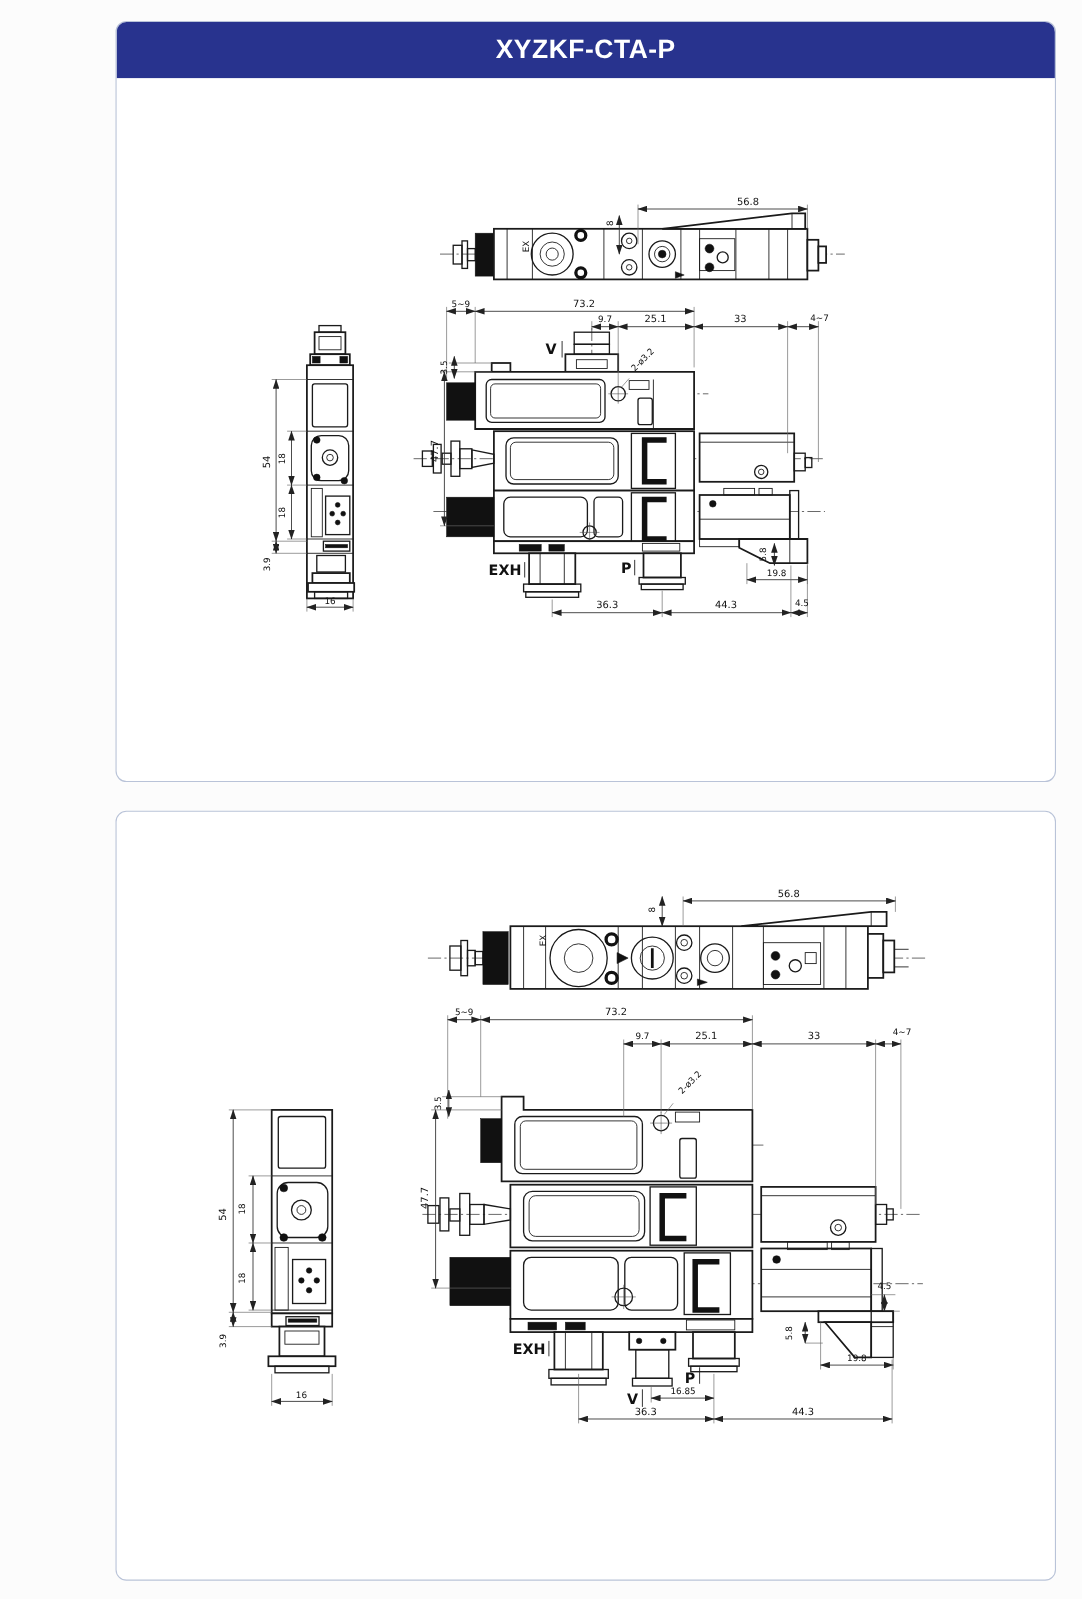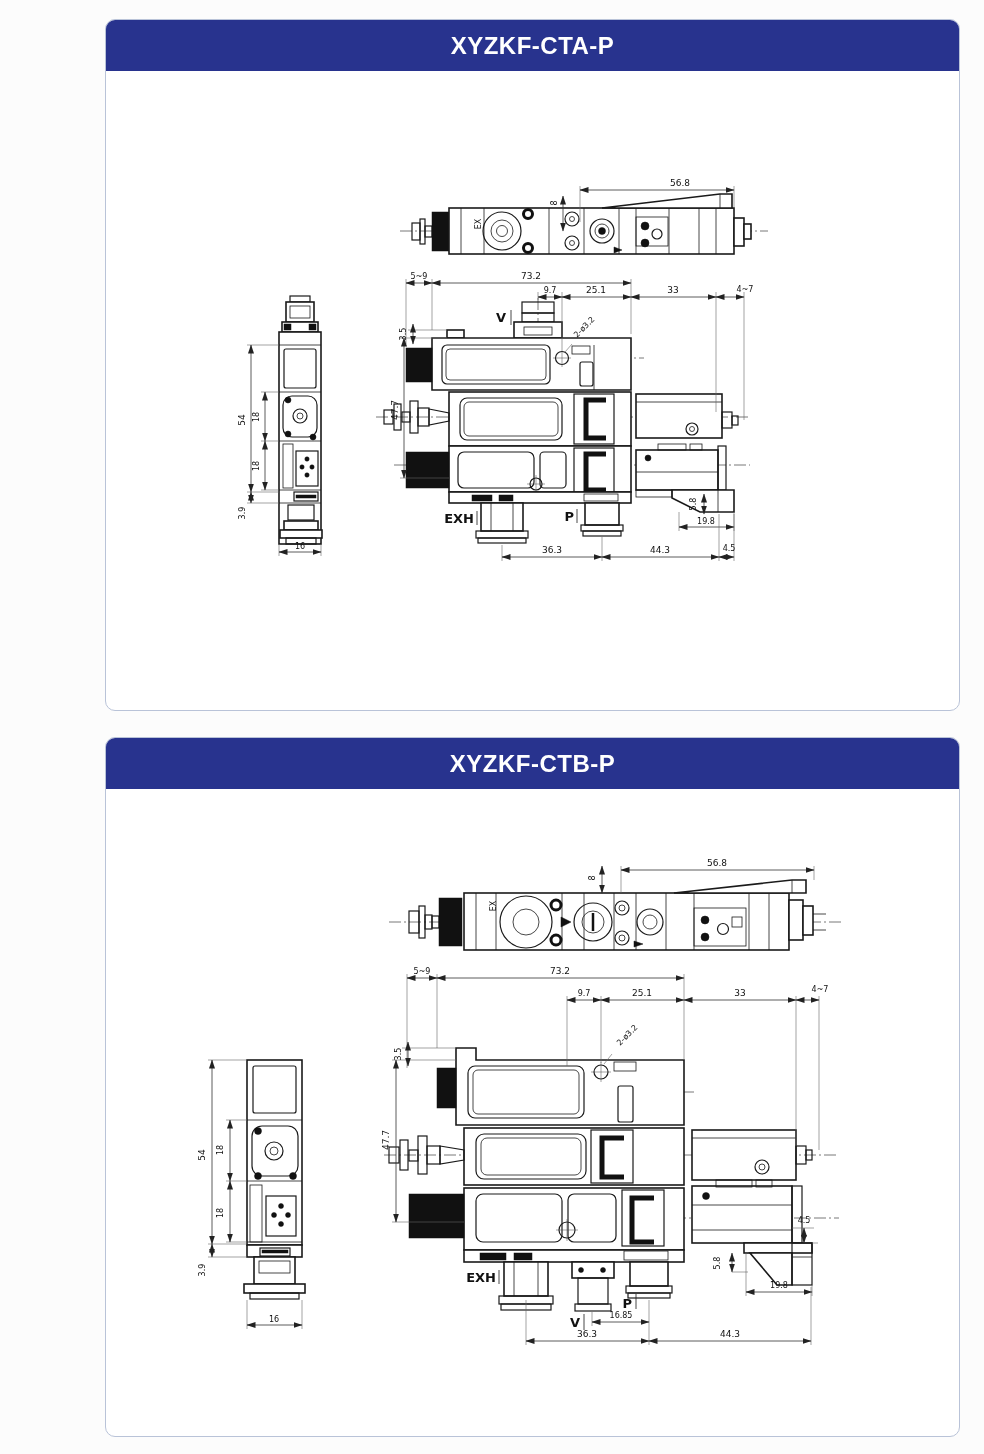--- a/index.html
+++ b/index.html
@@ -278,23 +278,20 @@
         <g>
           <path class="ext" d="M235,544 V556 M277,544 V556"></path>
           <path class="dim" d="M235,552 H277" marker-start="url(#a1)" marker-end="url(#a1)"></path>
           <text class="dts mid" x="256" y="549">16</text>
         </g>
       </g>
     </svg>
   </section>
 
   <section class="card card-b">
-    <header class="card-header">
-      <h1 class="card-title">XYZKF-CTB-P</h1>
-    </header>
     <svg width="857" height="646" viewBox="62 789 857 646">
       <defs>
         <marker id="a2" markerWidth="9" markerHeight="6" refX="8.5" refY="3" orient="auto-start-reverse" markerUnits="userSpaceOnUse">
           <path d="M0,0 L9,3 L0,6 Z" fill="#222"></path>
         </marker>
       </defs>
 
       <g>
         <path class="cl" d="M345,922 H800"></path>
         <rect class="ol2" x="365" y="911" width="10" height="22"></rect>

